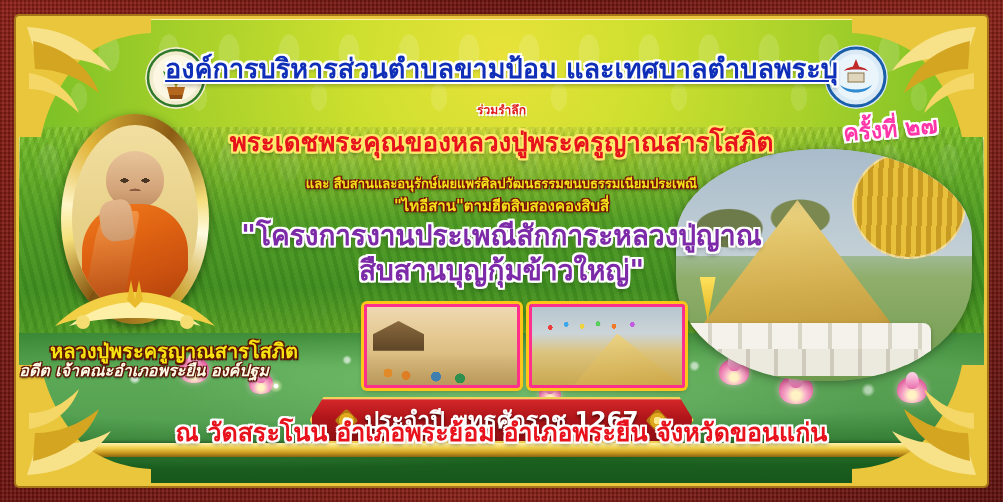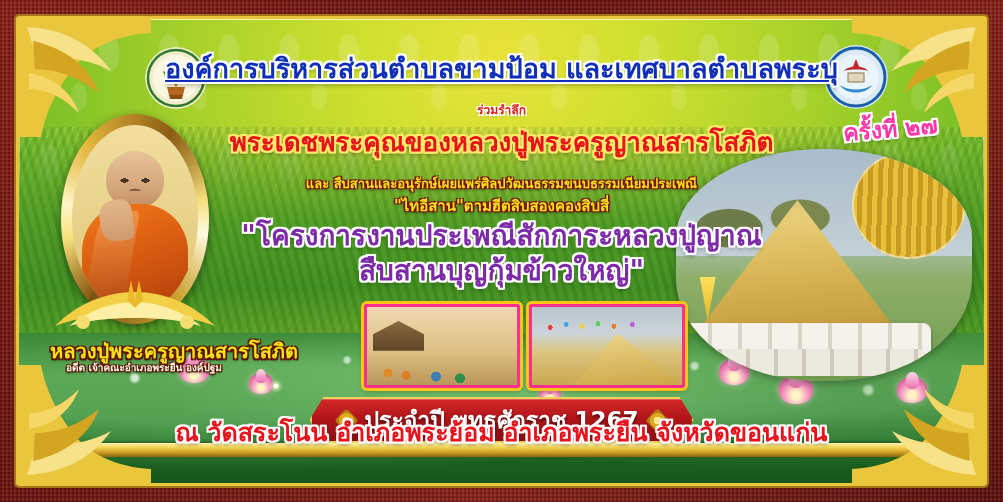--- a/index.html
+++ b/index.html
@@ -232,22 +232,23 @@
       -2px -2px 0 #fff,2px -2px 0 #fff,-2px 2px 0 #fff,2px 2px 0 #fff,
       0 -2px 0 #fff,0 2px 0 #fff,-2px 0 0 #fff,2px 0 0 #fff,
       0 3px 5px rgba(0,0,0,.45);
   }
   .t-mname{
     left:0;width:250px;top:322px;font-size:20px;color:#f7e312;
     text-shadow:-1.5px -1.5px 0 #5e1203,1.5px -1.5px 0 #5e1203,-1.5px 1.5px 0 #5e1203,1.5px 1.5px 0 #5e1203,0 2px 3px rgba(0,0,0,.6);
     margin-left:30px;
   }
   .t-mrole{
-    left:0;width:250px;top:344px;font-size:10px;color:#fdfbe8;
+    left:0;width:250px;top:344px;font-size:16px;color:#fdfbe8;
     text-shadow:-1.2px -1.2px 0 #5e1203,1.2px -1.2px 0 #5e1203,-1.2px 1.2px 0 #5e1203,1.2px 1.2px 0 #5e1203,0 2px 2px rgba(0,0,0,.6);
+    font-style:italic;
   }
   .t-venue{
     left:0;right:0;bottom:38px;font-size:25px;color:#e8121c;
     text-shadow:
       -2px -2px 0 #fff,2px -2px 0 #fff,-2px 2px 0 #fff,2px 2px 0 #fff,
       0 -2px 0 #fff,0 2px 0 #fff,-2px 0 0 #fff,2px 0 0 #fff,
       0 3px 4px rgba(0,0,0,.5);
   }
 
   

